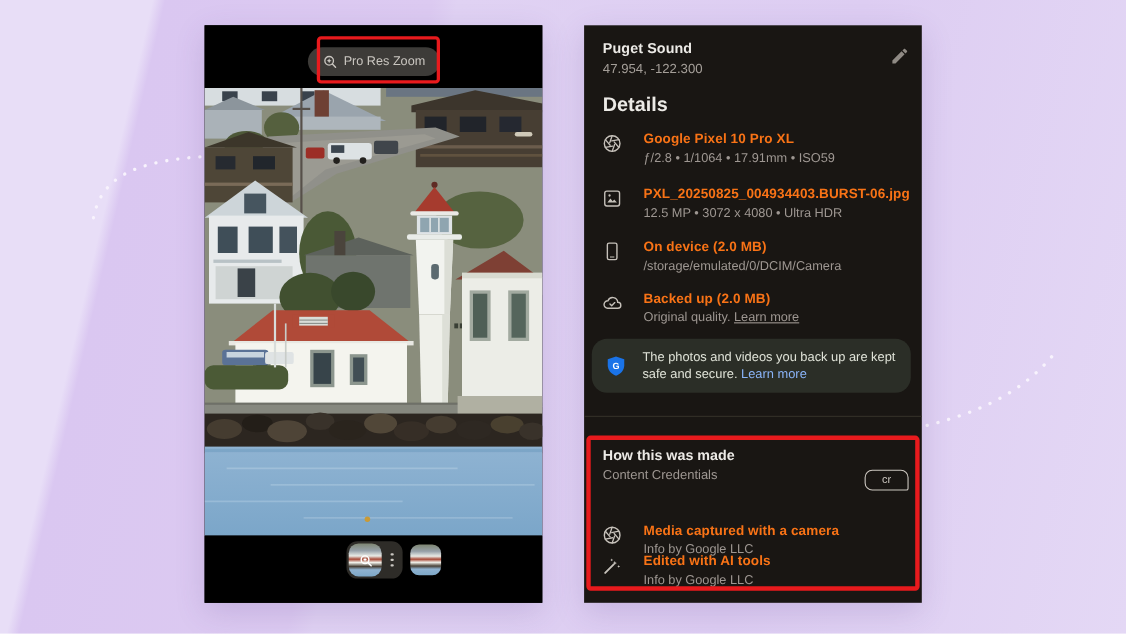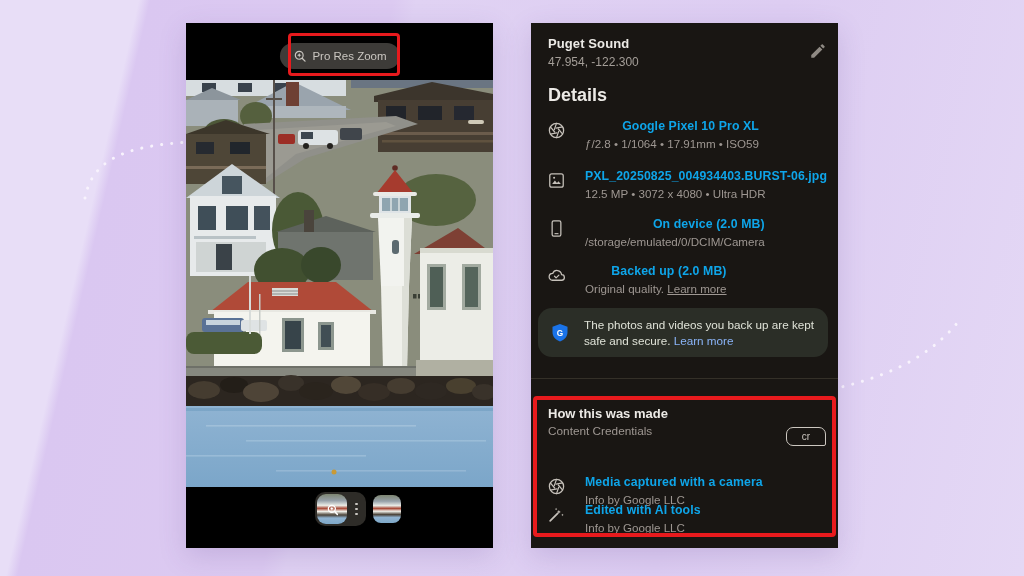--- a/index.html
+++ b/index.html
@@ -54,21 +54,21 @@
   
   .loc-block { position:absolute; top:13px; left:17px; }
   .loc-title { font-size:13px; font-weight:bold; letter-spacing:.1px; color:#eceae6; }
   .loc-coords { font-size:12px; color:#a49e98; margin-top:4px; }
   .edit-btn { position:absolute; top:19px; right:11px; width:18px; height:18px; cursor:pointer; }
 
   .details-label { position:absolute; top:62px; left:17px; font-size:18px; font-weight:bold; color:#eceae6; }
 
   .info-row { position:absolute; left:16px; right:8px; display:flex; gap:19px; }
   .info-row .ic { width:19px; height:19px; flex:0 0 19px; margin-top:2px; }
-  .row-title { font-size:12.3px; font-weight:bold; letter-spacing:.1px; color:#0ea5e9; line-height:15px;text-align:right; }
+  .row-title { font-size:12.3px; font-weight:bold; letter-spacing:.1px; color:#f97316; line-height:15px; }
   .row-sub { font-size:11.6px; color:#9e9792; line-height:15px; margin-top:2px; }
   .row-sub a, .ul-link { color:#9e9792; text-decoration:underline; cursor:pointer; }
 
   #row-0 { top:96px; } #row-1 { top:146px; } #row-2 { top:194px; } #row-3 { top:241px; }
 
   .backup-card {
     position:absolute; top:285px; left:7px; right:10px; height:49px;
     background:#2b2e27; border-radius:14px;
     display:flex; align-items:center; gap:15px; padding:8px 13px;
   }

